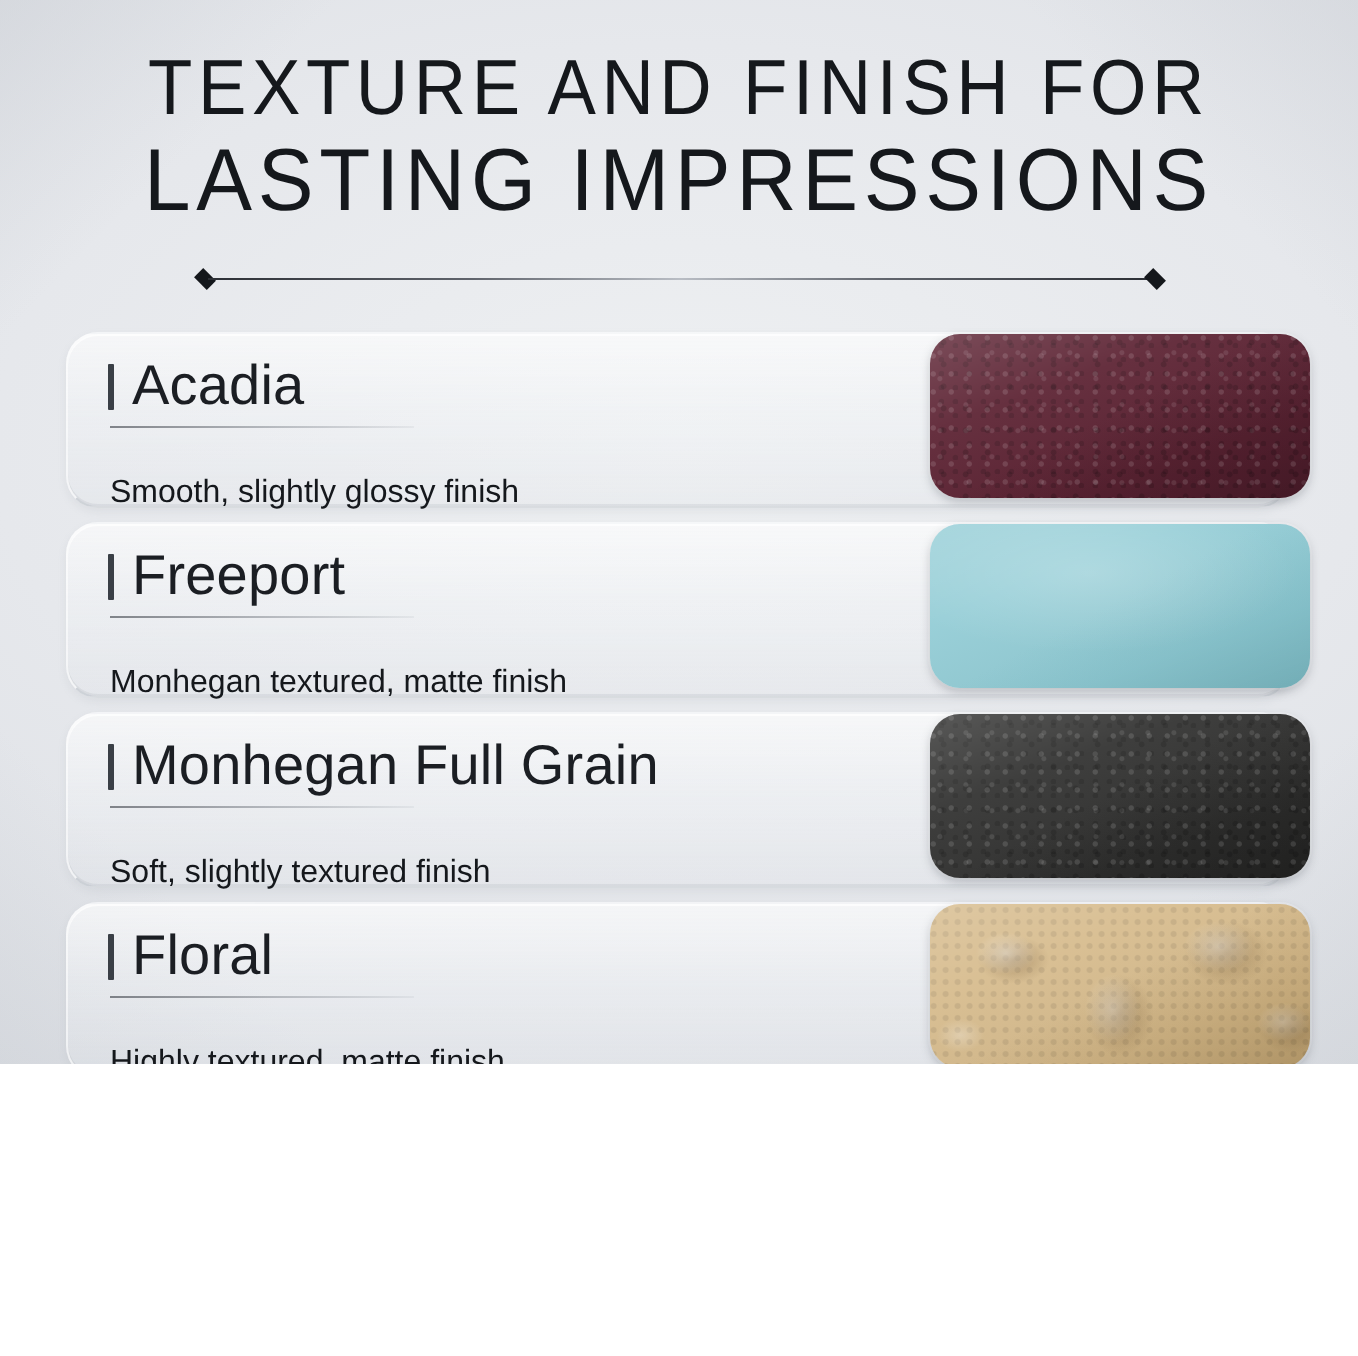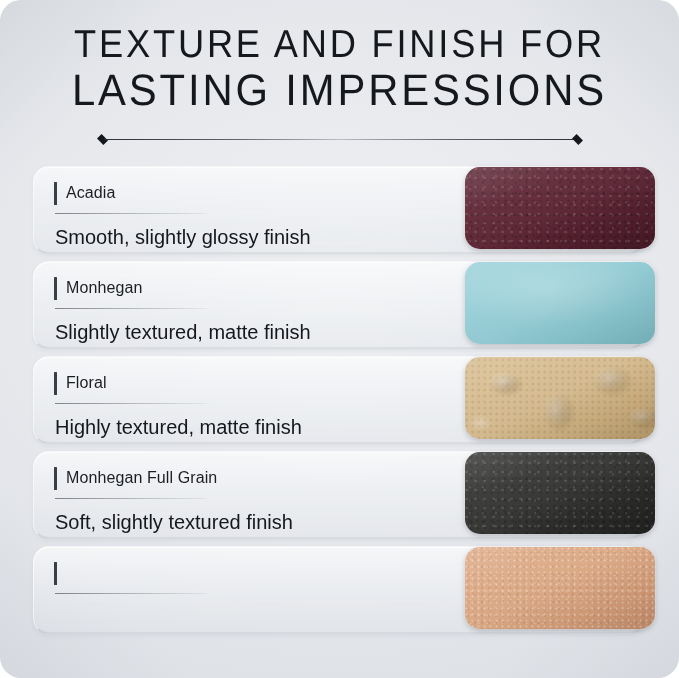--- a/index.html
+++ b/index.html
@@ -6,25 +6,24 @@
   * { margin:0; padding:0; box-sizing:border-box; }
 
   html, body {
     width:679px; height:678px;
     overflow:hidden;
     font-family:"Liberation Sans", sans-serif;
   }
 
   #page {
     position:relative;
-    width:679px; height:678px;
+    width:679px; height:532px;
     background:
       radial-gradient(ellipse 120% 90% at 50% 42%, #eef0f2 0%, #e6e8ec 42%, #dcdfe4 78%, #d6d9df 100%);
     overflow:hidden;
-    border-radius:21px;
   }
 
   
   #page::after {
     content:"";
     position:absolute; inset:0;
     pointer-events:none;
     background:
       linear-gradient(135deg, rgba(190,194,201,.30) 0%, rgba(190,194,201,0) 14%),
       linear-gradient(225deg, rgba(190,194,201,.26) 0%, rgba(190,194,201,0) 14%),
@@ -122,36 +121,36 @@
   }
   .accent-bar {
     width:3px; height:23px;
     background:#3a3f46;
     flex:0 0 auto;
     margin-right:9px;
     border-radius:0.5px;
   }
   .name {
     color:#1b1e23;
-    font-size:16px;
+    font-size:28px;
     font-weight:400;
     letter-spacing:.1px;
     line-height:1;
     white-space:nowrap;
   }
   .name-rule {
     width:152px; height:1px;
     margin:5px 0 0 1px;
     background:linear-gradient(90deg, rgba(70,74,81,.65) 0%, rgba(120,125,133,.45) 55%, rgba(170,175,183,.15) 100%);
   }
   .desc {
-    margin-top:12px;
+    margin-top:24px;
     margin-left:1px;
     color:#15181c;
-    font-size:20px;
+    font-size:16px;
     font-weight:400;
     letter-spacing:0;
     line-height:1.15;
     white-space:nowrap;
   }
 
   
   .swatch {
     position:absolute;
     left:465px; top:4px;
@@ -246,71 +245,71 @@
           <span class="base" style="background: linear-gradient(152deg, rgb(94, 37, 53) 0%, rgb(94, 37, 53) 48%, rgb(74, 27, 41) 100%);"></span>
           <span class="tex tex-grain"></span>
           <span class="sheen"></span>
         </div>
       </div>
       <div class="row">
         <div class="card">
           <div class="card-body">
             <div class="name-wrap">
               <span class="accent-bar"></span>
-              <span class="name">Monhegan</span>
-            </div>
-            <div class="name-rule"></div>
-            <div class="desc">Slightly textured, matte finish</div>
+              <span class="name">Freeport</span>
+            </div>
+            <div class="name-rule"></div>
+            <div class="desc">Monhegan textured, matte finish</div>
           </div>
         </div>
         <div class="swatch">
           <span class="base" style="background: linear-gradient(152deg, rgb(148, 205, 214) 0%, rgb(148, 205, 214) 48%, rgb(127, 192, 202) 100%);"></span>
           <span class="tex tex-smooth"></span>
           <span class="sheen"></span>
         </div>
       </div>
       <div class="row">
         <div class="card">
           <div class="card-body">
             <div class="name-wrap">
               <span class="accent-bar"></span>
+              <span class="name">Monhegan Full Grain</span>
+            </div>
+            <div class="name-rule"></div>
+            <div class="desc">Soft, slightly textured finish</div>
+          </div>
+        </div>
+        <div class="swatch">
+          <span class="base" style="background: linear-gradient(152deg, rgb(52, 52, 51) 0%, rgb(52, 52, 51) 48%, rgb(35, 35, 34) 100%);"></span>
+          <span class="tex tex-grain"></span>
+          <span class="sheen"></span>
+        </div>
+      </div>
+      <div class="row">
+        <div class="card">
+          <div class="card-body">
+            <div class="name-wrap">
+              <span class="accent-bar"></span>
               <span class="name">Floral</span>
             </div>
             <div class="name-rule"></div>
             <div class="desc">Highly textured, matte finish</div>
           </div>
         </div>
         <div class="swatch">
           <span class="base" style="background: linear-gradient(152deg, rgb(215, 188, 142) 0%, rgb(215, 188, 142) 48%, rgb(194, 164, 113) 100%);"></span>
           <span class="tex tex-floral"></span>
           <span class="sheen"></span>
         </div>
       </div>
       <div class="row">
         <div class="card">
           <div class="card-body">
             <div class="name-wrap">
               <span class="accent-bar"></span>
-              <span class="name">Monhegan Full Grain</span>
-            </div>
-            <div class="name-rule"></div>
-            <div class="desc">Soft, slightly textured finish</div>
-          </div>
-        </div>
-        <div class="swatch">
-          <span class="base" style="background: linear-gradient(152deg, rgb(52, 52, 51) 0%, rgb(52, 52, 51) 48%, rgb(35, 35, 34) 100%);"></span>
-          <span class="tex tex-grain"></span>
-          <span class="sheen"></span>
-        </div>
-      </div>
-      <div class="row">
-        <div class="card">
-          <div class="card-body">
-            <div class="name-wrap">
-              <span class="accent-bar"></span>
             </div>
             <div class="name-rule"></div>
           </div>
         </div>
         <div class="swatch">
           <span class="base" style="background: linear-gradient(152deg, rgb(220, 168, 131) 0%, rgb(220, 168, 131) 48%, rgb(205, 148, 112) 100%);"></span>
           <span class="tex tex-sparkle"></span>
           <span class="sheen"></span>
         </div>
       </div>

